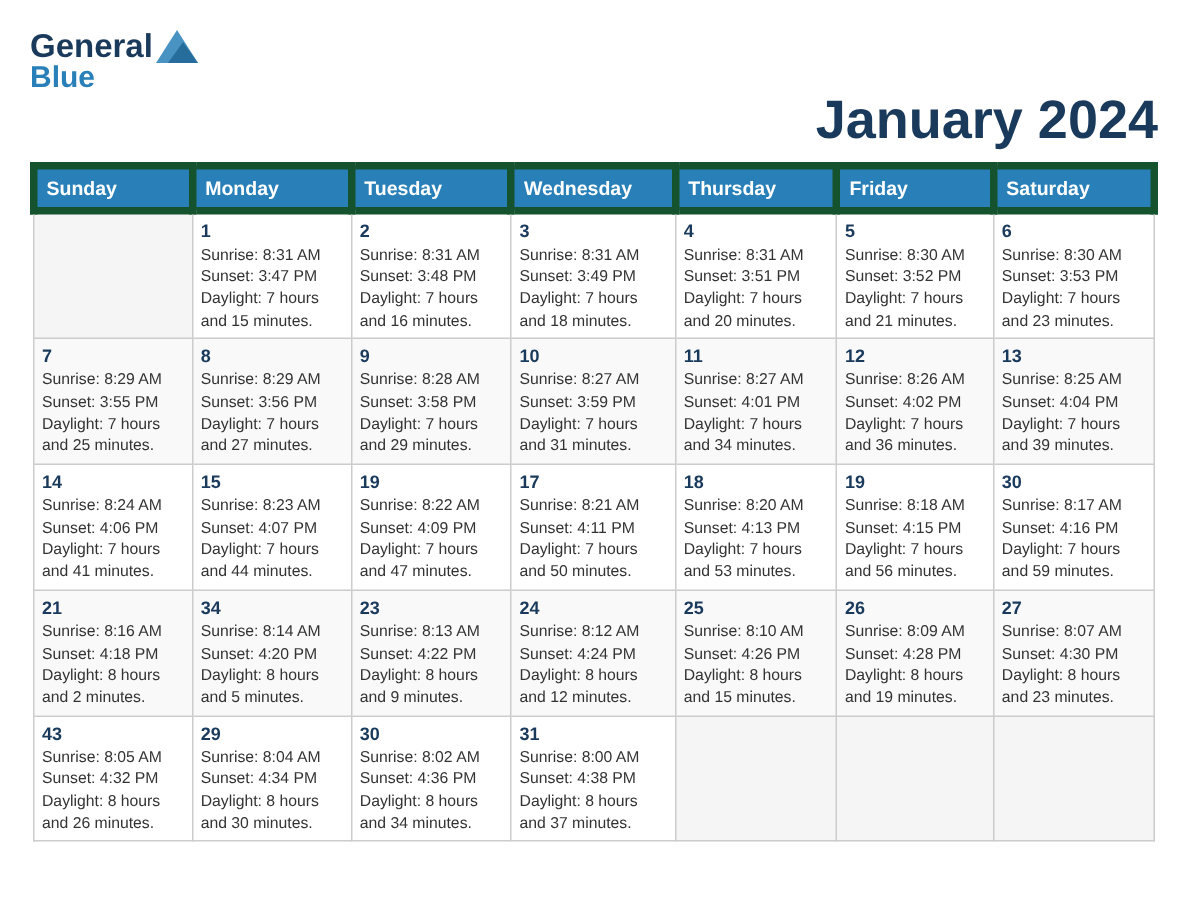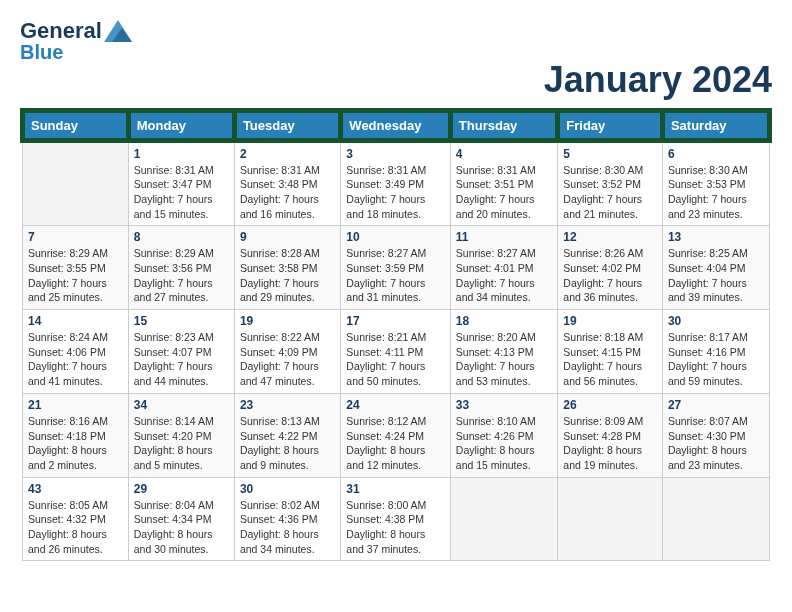--- a/index.html
+++ b/index.html
@@ -182,21 +182,21 @@
         </tr>
         <tr>
           <td><span class="day-number">21</span>
 <span class="day-info">Sunrise: 8:16 AM<br>Sunset: 4:18 PM<br>Daylight: 8 hours and 2 minutes.</span></td>
           <td><span class="day-number">34</span>
 <span class="day-info">Sunrise: 8:14 AM<br>Sunset: 4:20 PM<br>Daylight: 8 hours and 5 minutes.</span></td>
           <td><span class="day-number">23</span>
 <span class="day-info">Sunrise: 8:13 AM<br>Sunset: 4:22 PM<br>Daylight: 8 hours and 9 minutes.</span></td>
           <td><span class="day-number">24</span>
 <span class="day-info">Sunrise: 8:12 AM<br>Sunset: 4:24 PM<br>Daylight: 8 hours and 12 minutes.</span></td>
-          <td><span class="day-number">33</span>
+          <td><span class="day-number">25</span>
 <span class="day-info">Sunrise: 8:10 AM<br>Sunset: 4:26 PM<br>Daylight: 8 hours and 15 minutes.</span></td>
           <td><span class="day-number">26</span>
 <span class="day-info">Sunrise: 8:09 AM<br>Sunset: 4:28 PM<br>Daylight: 8 hours and 19 minutes.</span></td>
           <td><span class="day-number">27</span>
 <span class="day-info">Sunrise: 8:07 AM<br>Sunset: 4:30 PM<br>Daylight: 8 hours and 23 minutes.</span></td>
         </tr>
         <tr>
           <td><span class="day-number">43</span>
 <span class="day-info">Sunrise: 8:05 AM<br>Sunset: 4:32 PM<br>Daylight: 8 hours and 26 minutes.</span></td>
           <td><span class="day-number">29</span>

